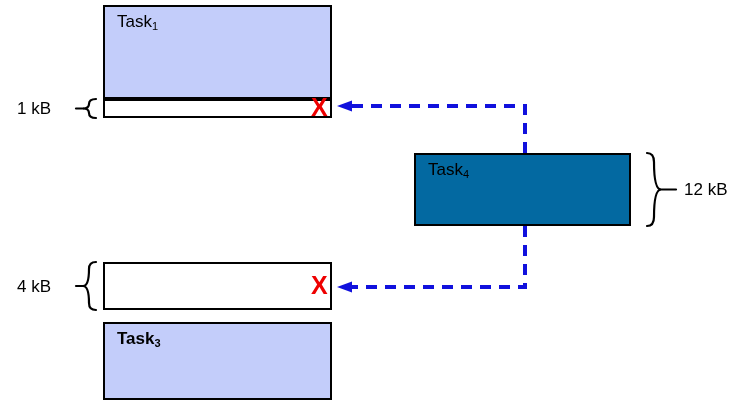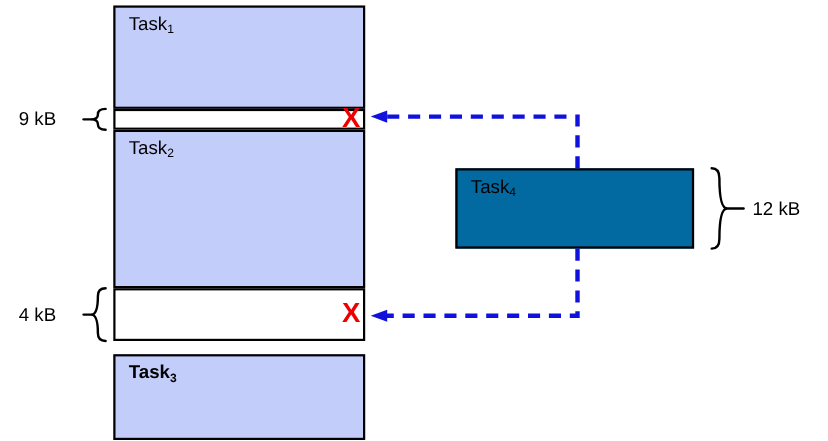--- a/index.html
+++ b/index.html
@@ -92,40 +92,35 @@
   <div class="mem-col">
 
     <div class="seg filled" style="top:0px; height:94px;">
       <div class="seg-label">
         <span>Task</span><sub>1</sub>
       </div>
     </div>
 
     <div class="seg hole" style="top:94px; height:19px;"></div>
 
-    <div class="seg filled" style="top:113px; height:144px;">
-      <div class="seg-label">
-        <span>Task</span><sub>2</sub>
-      </div>
-    </div>
 
     <div class="seg hole" style="top:257px; height:48px;"></div>
 
     <div class="seg filled" style="top:317px; height:78px;font-weight:bold;">
       <div class="seg-label">
         <span>Task</span><sub>3</sub>
       </div>
     </div>
 
   </div>
 
   <div class="xmark" style="left:311px; top:95px;">X</div>
   <div class="xmark" style="left:311px; top:273px;">X</div>
 
-  <div class="size-label" style="left:17px; top:99px;">9 kB</div>
+  <div class="size-label" style="left:17px; top:99px;">1 kB</div>
   <div class="size-label" style="left:17px; top:277px;">4 kB</div>
 
   <div class="size-label" style="left:684px; top:180px;text-align:right;">12 kB</div>
 
   <div class="task4-box">
     <div class="seg-label">
       <span>Task</span><sub>4</sub>
     </div>
   </div>
 

